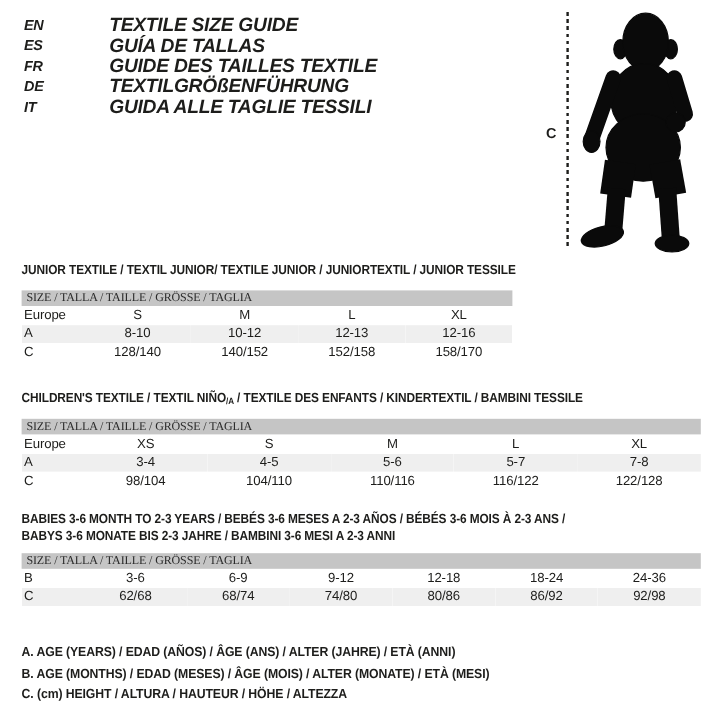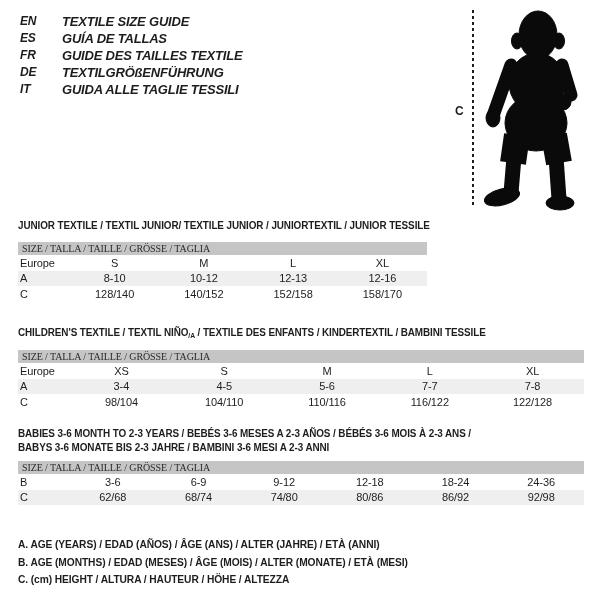--- a/index.html
+++ b/index.html
@@ -9,21 +9,21 @@
     background: #ffffff;
     color: #1d1d1b;
     font-family: "Liberation Sans", sans-serif;
     overflow: hidden;
   }
 
   
   .lang-list { position: absolute; left: 20px; top: 13px; }
   .lang-row { display: flex; height: 17px; line-height: 17px; font-style: italic; }
   .lang-code { width: 42px; font-weight: bold; font-size: 12px; letter-spacing: -0.2px; }
-  .lang-label { font-weight: bold; font-size: 13px; letter-spacing: -0.2px; white-space: nowrap; }
+  .lang-label { font-weight: bold; font-size: 16px; letter-spacing: -0.2px; white-space: nowrap; margin-left: 29px; }
 
   
   .height-line {
     position: absolute; left: 472px; top: 10px; width: 2px; height: 197px;
     background: repeating-linear-gradient(to bottom, #1d1d1b 0 3px, transparent 3px 6px);
   }
   .height-label {
     position: absolute; left: 455px; top: 104px;
     font-weight: bold; font-size: 12px;
   }
@@ -170,21 +170,21 @@
           <td>S</td>
           <td>M</td>
           <td>L</td>
           <td>XL</td>
         </tr>
         <tr>
           <td class="lbl">A</td>
           <td>3-4</td>
           <td>4-5</td>
           <td>5-6</td>
-          <td>7-7</td>
+          <td>5-7</td>
           <td>7-8</td>
         </tr>
         <tr>
           <td class="lbl">C</td>
           <td>98/104</td>
           <td>104/110</td>
           <td>110/116</td>
           <td>116/122</td>
           <td>122/128</td>
         </tr>

